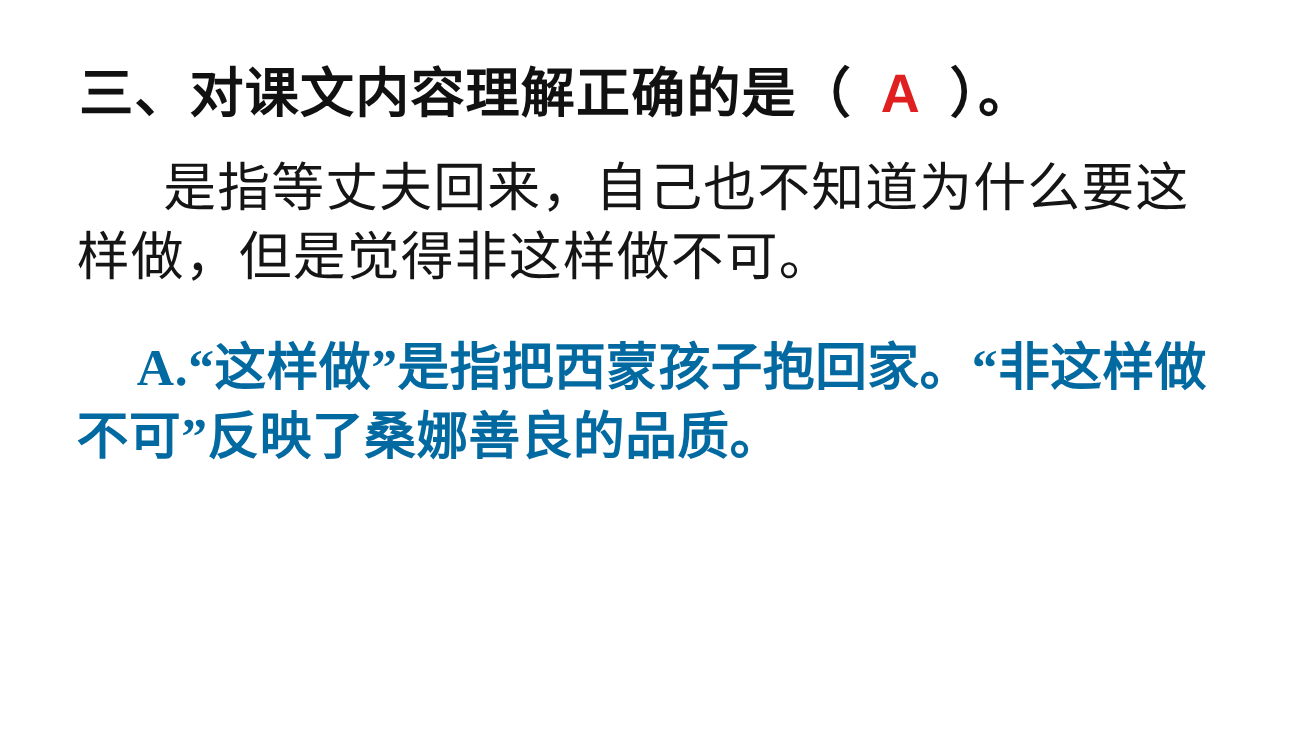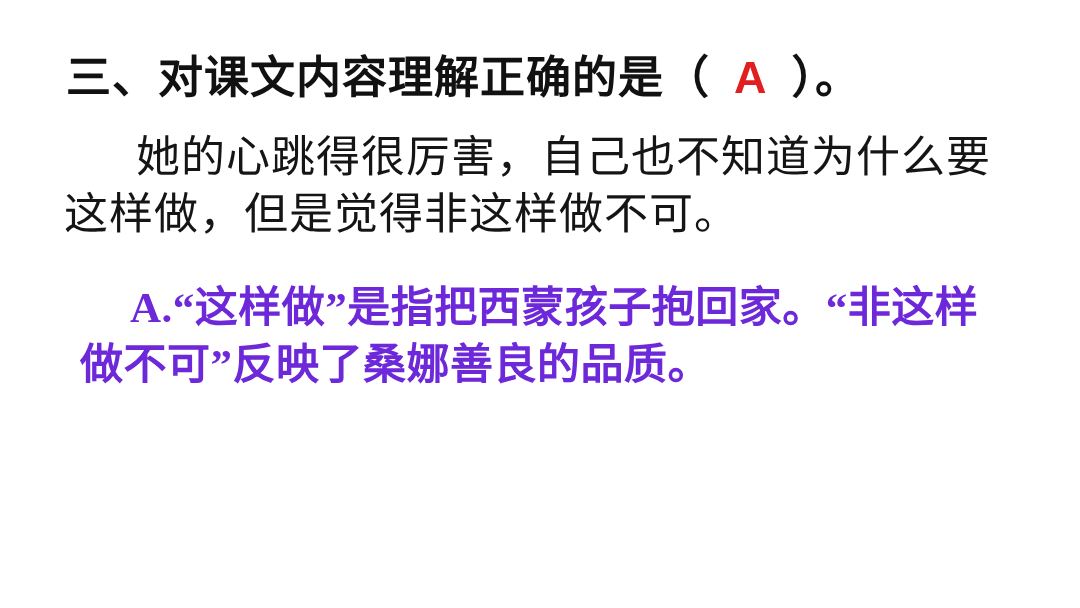--- a/index.html
+++ b/index.html
@@ -36,39 +36,39 @@
     margin: 0 0 36px 0;
     text-indent: 72px;
     font-family: "Liberation Serif", "DejaVu Serif", serif;
     font-weight: 400;
     font-size: 44px;
     line-height: 1.29;
     letter-spacing: 1px;
     color: #151515;
   }
   .option {
-    margin: 0 0 33px 16px;
+    margin: 0 0 33px 0;
     text-indent: 50px;
     font-family: "Liberation Serif", "DejaVu Serif", serif;
     font-weight: 700;
     font-size: 43px;
     line-height: 1.32;
     letter-spacing: 0.5px;
-    color: #6d28d9;
+    color: #0369a1;
   }
   .option .opt-label {
     font-family: "Liberation Serif", "DejaVu Serif", serif;
     font-weight: 700;
   }
 </style>
 </head>
 <body>
 
 <div class="slide">
 
   <h1 class="question-title"><span>三、对课文内容理解正确的是（</span><span class="answer-letter">A</span><span>）。</span></h1>
 
-  <p class="quote-paragraph">她的心跳得很厉害，自己也不知道为什么要这样做，但是觉得非这样做不可。</p>
+  <p class="quote-paragraph">是指等丈夫回来，自己也不知道为什么要这样做，但是觉得非这样做不可。</p>
 
   <p class="option"><span class="opt-label">A.</span><span>“这样做”是指把西蒙孩子抱回家。“非这样做不可”反映了桑娜善良的品质。</span></p>
 
 
 </div>
 
 </body></html>

